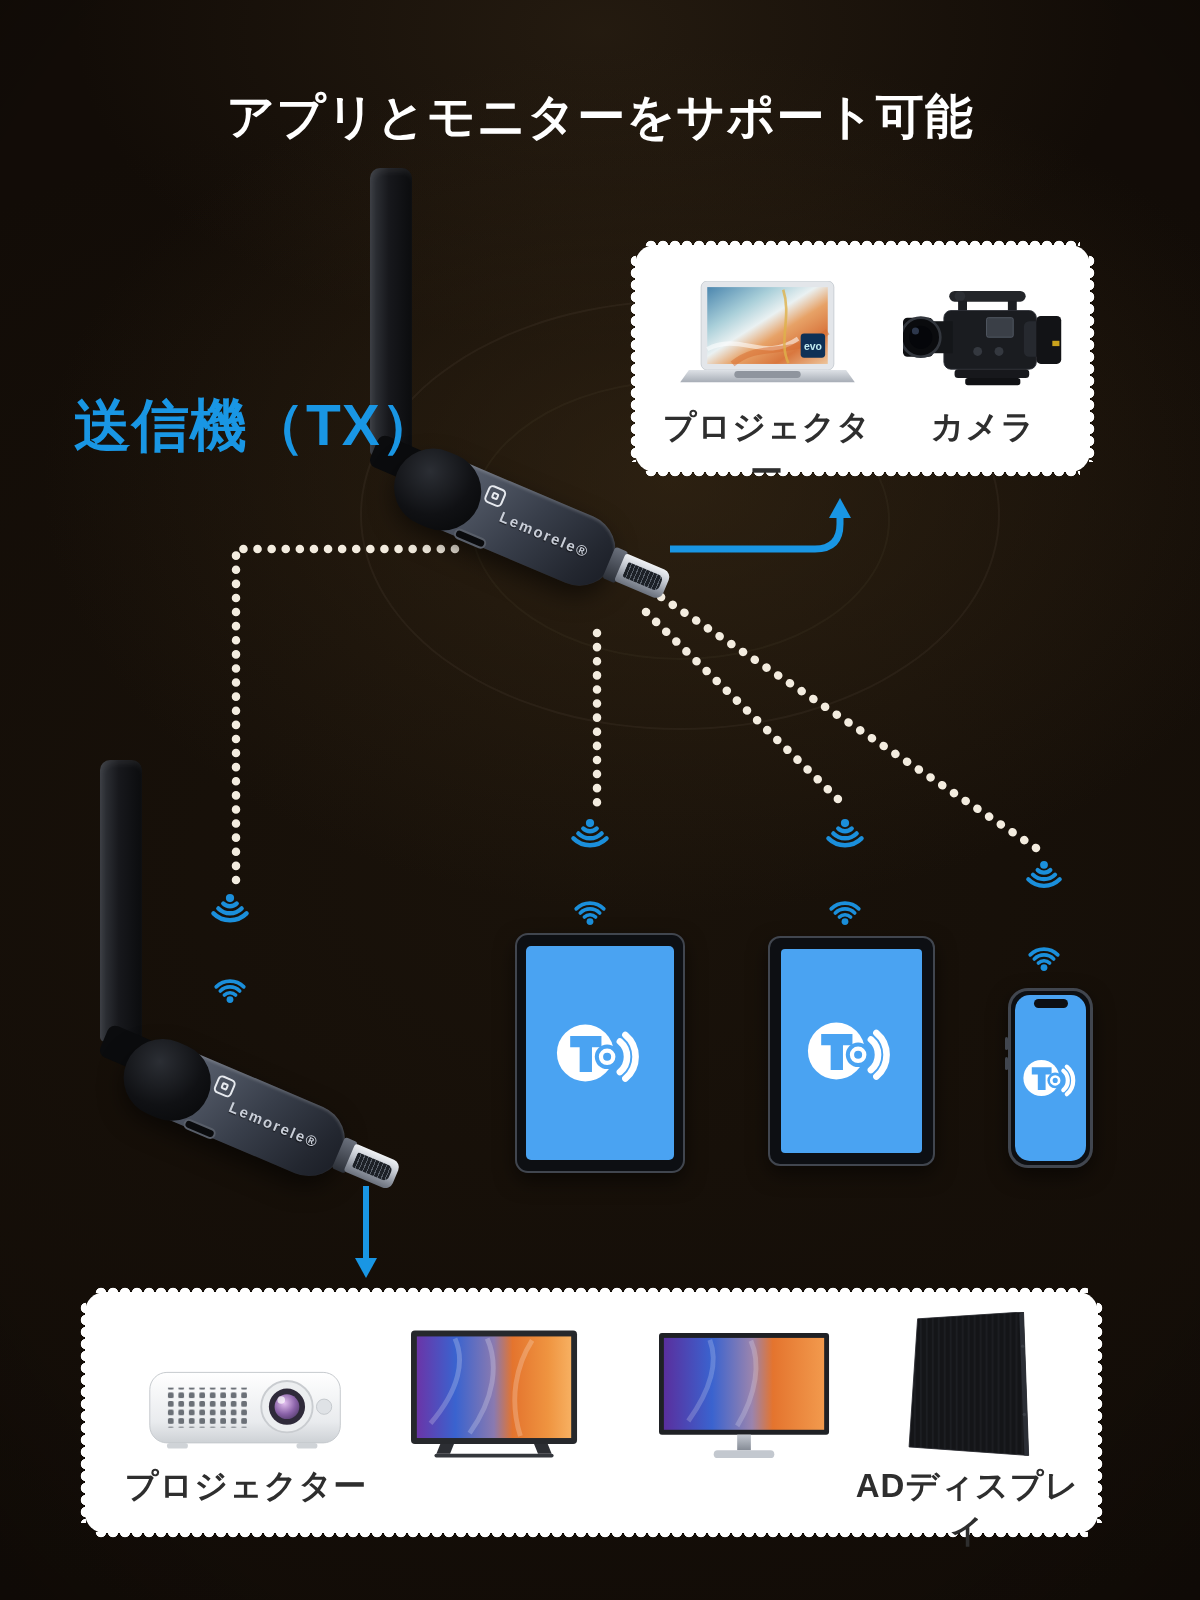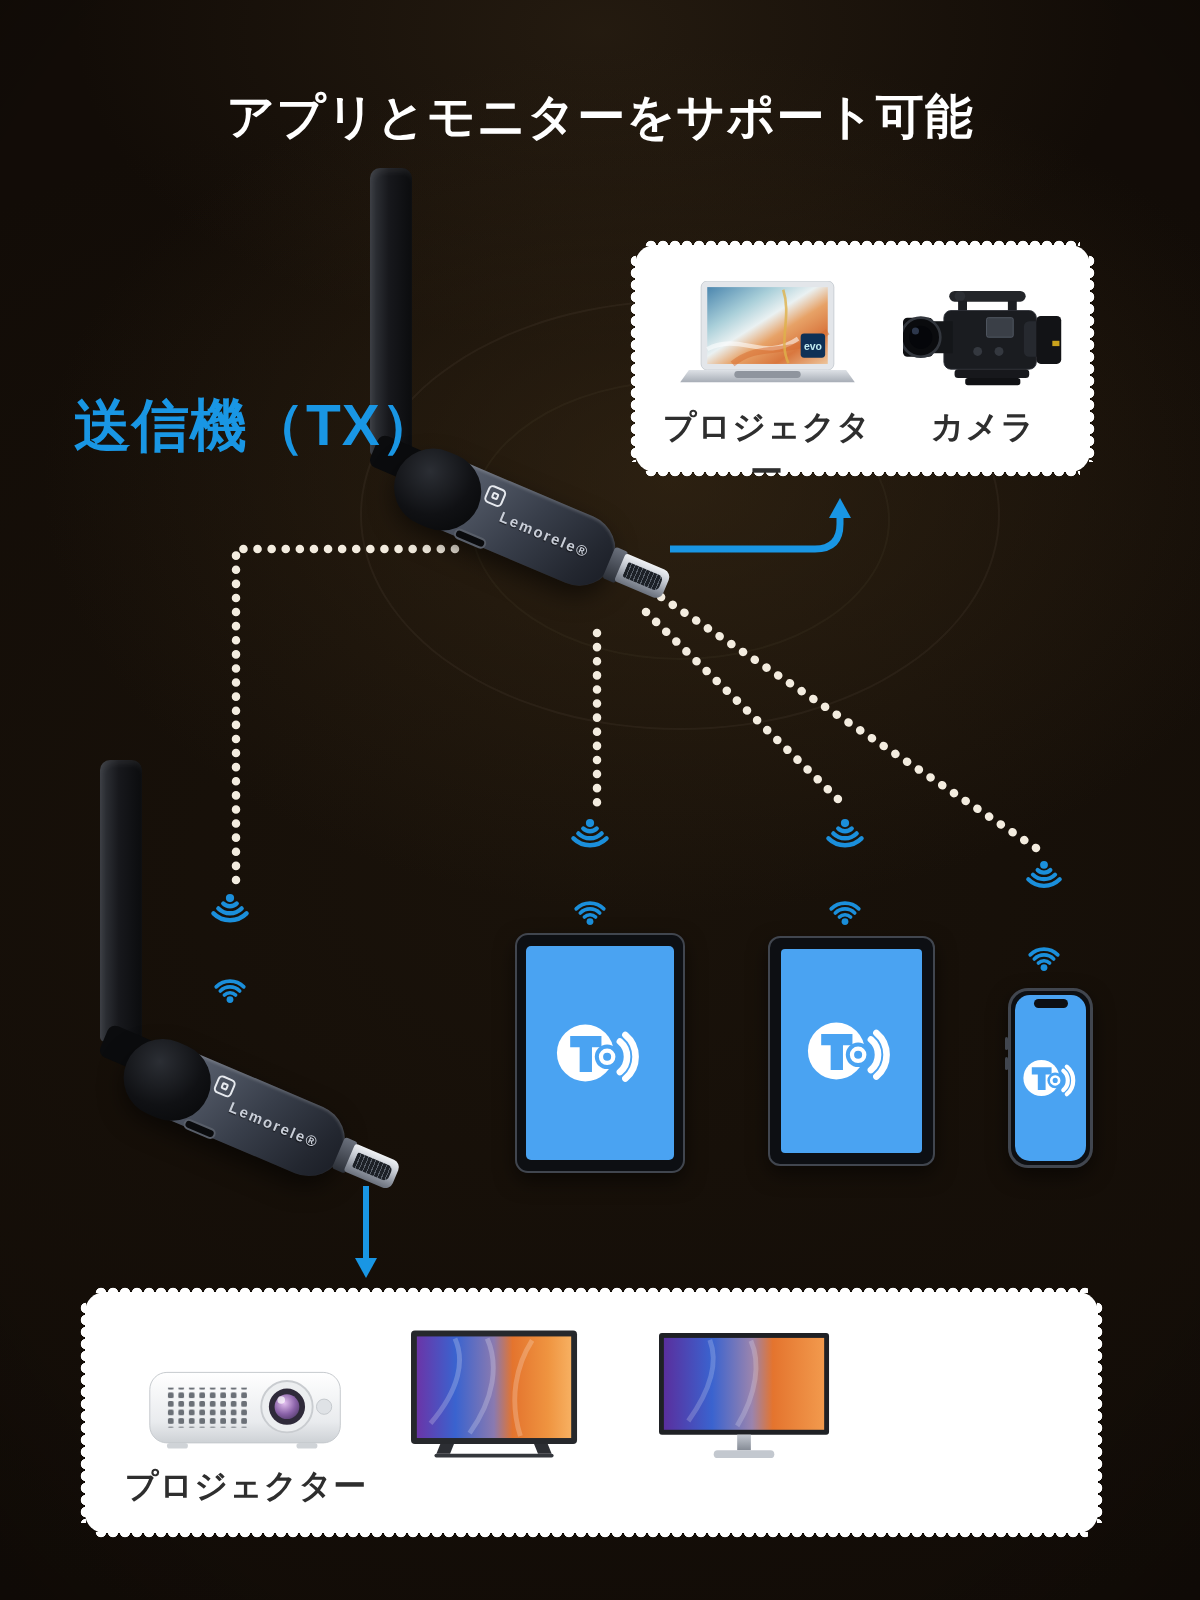--- a/index.html
+++ b/index.html
@@ -419,14 +419,31 @@
           </defs>
           <rect x="0" y="0" width="174" height="104" rx="3" fill="#1f2125"></rect>
           <rect x="5" y="5" width="164" height="94" fill="url(#mvg)"></rect>
           <path d="M30,90 C55,55 60,28 52,7 M80,95 C100,62 104,30 94,8" stroke="rgba(255,255,255,.2)" stroke-width="5" fill="none"></path>
           <rect x="80" y="104" width="14" height="16" fill="url(#mg)"></rect>
           <rect x="56" y="120" width="62" height="8" rx="4" fill="#c3c8cf"></rect>
         </svg>
       </div>
     </div>
 
+    <div class="card-item" style="left:760px;top:22px;width:245px;">
+      <div class="art" style="height:150px;">
+        <svg width="140" height="152" viewBox="0 0 150 178">
+          <defs>
+            <pattern id="stripes" width="7" height="8" patternUnits="userSpaceOnUse">
+              <rect width="7" height="8" fill="#141518"></rect>
+                <rect x="5" width="1.5" height="8" fill="#1f2126"></rect>
+            </pattern>
+          </defs>
+          <polygon points="16,8 140,0 146,168 6,158" fill="url(#stripes)" stroke="#24262b" stroke-width="1"></polygon>
+          <polygon points="140,0 146,168 141,168 135,2" fill="#2b2e35"></polygon>
+          <circle cx="139" cy="40" r="2" fill="#3a3e45"></circle>
+          <circle cx="141" cy="120" r="2" fill="#3a3e45"></circle>
+        </svg>
+      </div>
+      <div class="caption">ADディスプレイ</div>
+    </div>
   </div>
 </div>
 
 </body></html>

